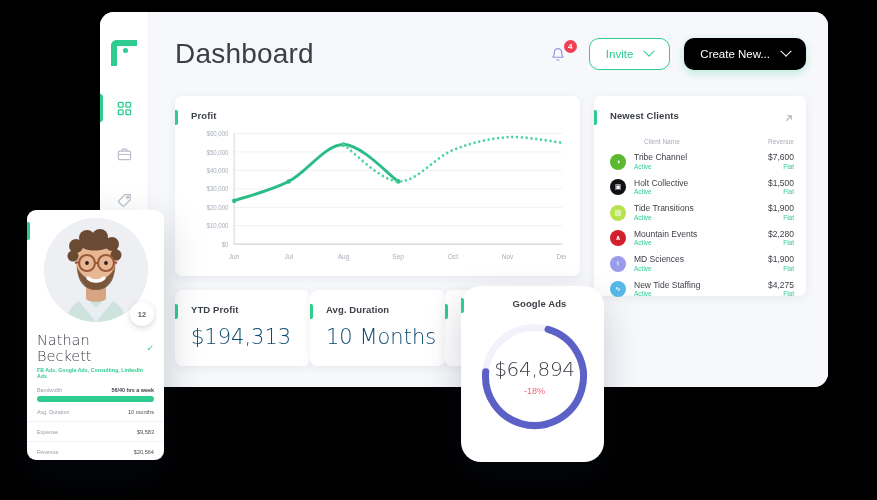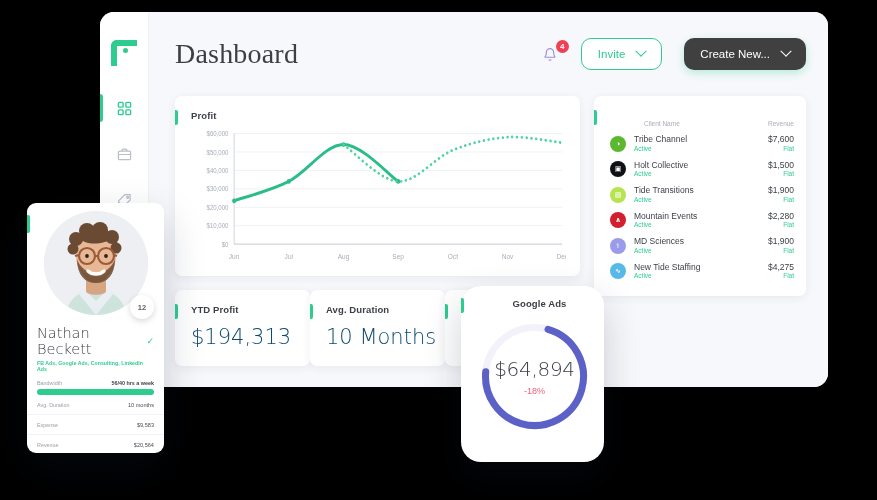--- a/index.html
+++ b/index.html
@@ -43,36 +43,36 @@
   .nav-item svg{display:block;}
 
   
   .content{flex:1;background:#f7f8fb;display:flex;flex-direction:column;min-width:0;}
   .topbar{
     height:84px;flex:0 0 84px;display:flex;align-items:center;
     padding:0 22px 0 26px;gap:14px;
   }
   .page-title{
     font-size:28px;font-weight:300;color:#3b3f46;letter-spacing:.2px;flex:1;
-    font-family:Liberation Serif, serif;
+    font-family:Liberation Sans, sans-serif;
   }
   .bell-wrap{position:relative;width:26px;height:26px;cursor:pointer;}
   .bell-wrap svg{display:block;margin-top:4px;}
   .badge{
     position:absolute;right:-2px;top:-1px;min-width:13px;height:13px;padding:0 2px;
     border-radius:50%;background:#ef4056;color:#fff;font-size:8px;font-weight:700;
     display:flex;align-items:center;justify-content:center;box-sizing:border-box;
   }
   .btn{
     height:32px;border-radius:10px;display:flex;align-items:center;justify-content:center;
     gap:12px;font-size:11.5px;cursor:pointer;padding:0 16px;box-sizing:border-box;
     font-weight:500;
   }
   .btn-outline{background:#fff;border:1px solid #2ecc8f;color:#2ecc8f;min-width:80px;}
-  .btn-solid{background:#404040;color:#fff;min-width:100px;box-shadow:0 3px 8px rgba(46,204,143,.32);margin-left:8px;}
+  .btn-solid{background:#000000;color:#fff;min-width:100px;box-shadow:0 3px 8px rgba(46,204,143,.32);}
   .caret{width:7px;height:7px;border-right:1.4px solid currentColor;border-bottom:1.4px solid currentColor;transform:rotate(45deg) translate(-2px,-2px);}
 
   .body-area{flex:1;display:flex;gap:14px;padding:0 22px 0 26px;box-sizing:border-box;}
   .col-left{flex:1;display:flex;flex-direction:column;gap:14px;min-width:0;}
   .col-right{width:212px;flex:0 0 212px;}
 
   .card{
     background:#fff;border-radius:7px;position:relative;
     box-shadow:0 2px 10px rgba(35,45,70,.07);
   }
@@ -126,21 +126,21 @@
   .donut-wrap{position:relative;width:115px;height:115px;margin:10px auto 0 2px;}
   .donut-center{
     position:absolute;inset:0;display:flex;flex-direction:column;
     align-items:center;justify-content:center;gap:5px;
   }
   .donut-value{font-size:20px;font-weight:300;color:#3b3f46;font-family:"DejaVu Sans","Liberation Sans",sans-serif;letter-spacing:-.3px;}
   .donut-delta{font-size:9px;color:#f4617a;font-weight:500;}
 
   
   .profile-card{
-    position:absolute;left:27px;top:203px;width:137px;height:250px;
+    position:absolute;left:27px;top:210px;width:137px;height:250px;
     background:#fff;border-radius:9px;overflow:hidden;
     box-shadow:0 16px 40px rgba(20,30,55,.22);
   }
   .profile-card .side-accent{
     position:absolute;left:0;top:12px;width:3px;height:18px;background:#2ecc8f;border-radius:0 2px 2px 0;
   }
   .photo-wrap{width:100%;height:120px;display:flex;align-items:center;justify-content:center;position:relative;}
   .photo{
     width:104px;height:104px;border-radius:50%;position:relative;overflow:hidden;
     background:linear-gradient(165deg,#eef0f3 0%,#e4e7ec 100%);
@@ -310,20 +310,29 @@
             <div class="card stat-card">
               <div class="card-accent"></div>
             </div>
           </div>
 
         </div>
 
         <div class="col-right">
           <div class="card clients-card">
             <div class="card-accent"></div>
+            <div class="clients-head">
+              <div class="card-title">Newest Clients</div>
+              <span class="expand-icon">
+                <svg width="11" height="11" viewBox="0 0 12 12" fill="none" stroke="currentColor" stroke-width="1.2">
+                  <path d="M3.5 8.5L9 3"></path>
+                    <path d="M4.6 3H9v4.4"></path>
+                </svg>
+              </span>
+            </div>
             <div class="clients-colhead">
               <span class="ch-name">Client Name</span>
               <span>Revenue</span>
             </div>
             <div id="clients-list">
                 <div class="client-row">
                   <div class="avatar" style="background:#5cb82e">
                     <span class="glyph">◑</span>
                   </div>
                   <div class="c-info">

